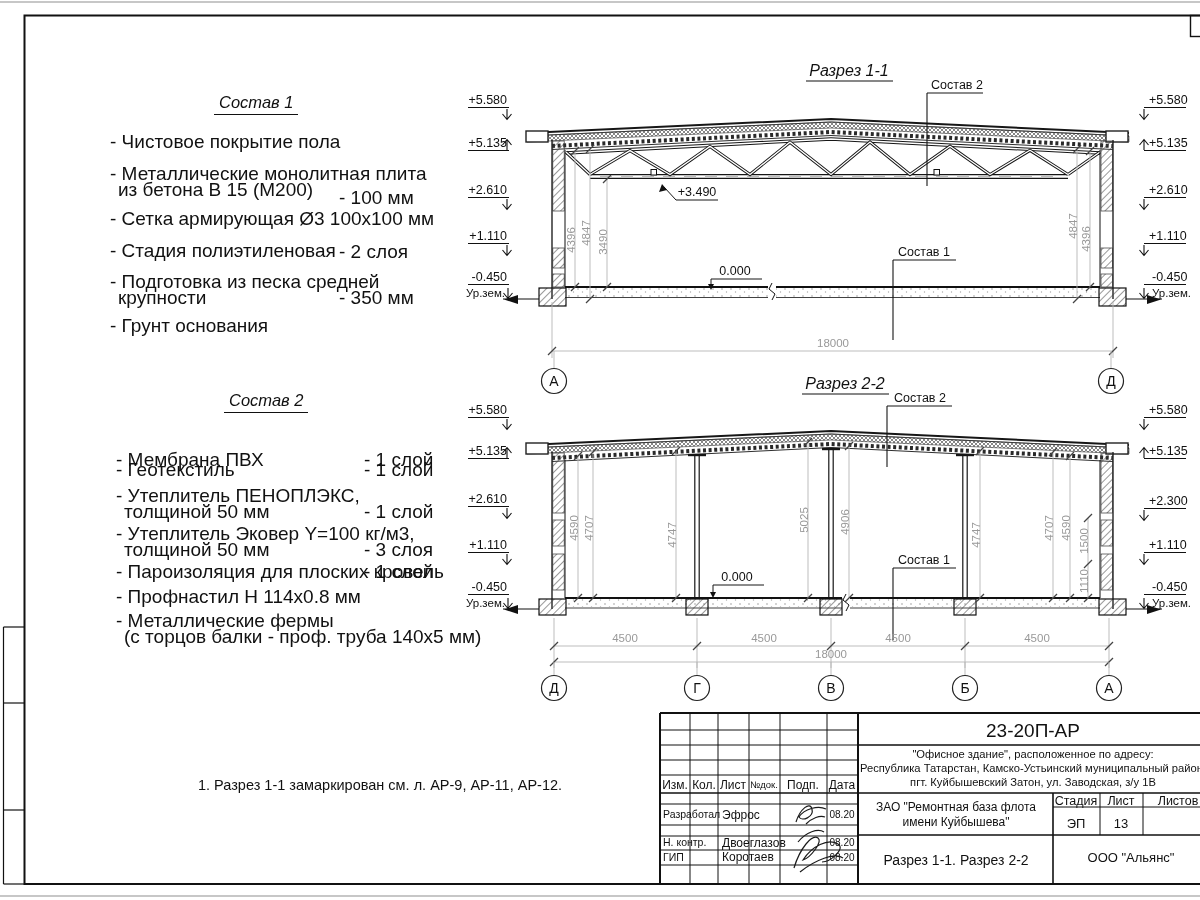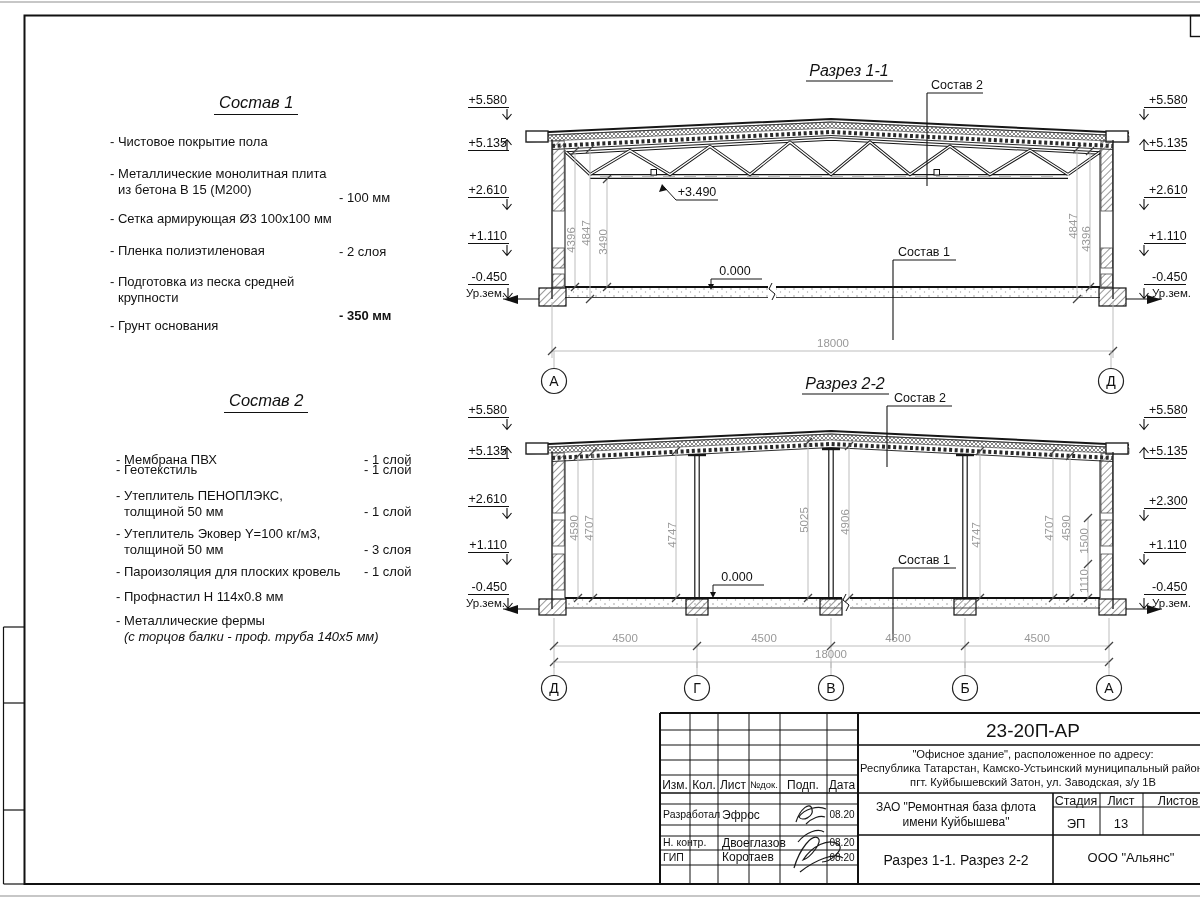--- a/index.html
+++ b/index.html
@@ -3,21 +3,21 @@
 <meta charset="utf-8">
 <style>
   html,body{margin:0;padding:0;}
   body{width:1200px;height:900px;background:#fff;position:relative;overflow:hidden;
        font-family:"Liberation Sans", sans-serif;color:#111;}
   svg{position:absolute;left:0;top:0;}
   svg text{font-family:"Liberation Sans", sans-serif;fill:#111;}
   .comp{position:absolute;width:330px;}
   .comp-title{position:absolute;font-style:italic;font-size:16.5px;border-bottom:1.2px solid #111;
               padding:0 5px 2px 5px;white-space:nowrap;}
-  .ci{position:absolute;left:2px;font-size:13px;line-height:15.8px;white-space:nowrap;}
+  .ci{position:absolute;left:2px;font-size:19px;line-height:15.8px;white-space:nowrap;}
   .ci .val{position:absolute;white-space:nowrap;}
   .c1 .val{left:229px;}
   .c2 .ci{left:8px;}
   .c2 .val{left:248px;}
   .notes{position:absolute;left:198px;top:776px;font-size:14.5px;line-height:18px;white-space:nowrap;}
   .dimtxt{fill:#999;font-size:11.5px;}
   .axis{font-size:14px;}
   .lbl{font-size:12.5px;}
   .elev{font-size:12.5px;}
   .thin{stroke:#b5b5b5;stroke-width:0.9;fill:none;}
@@ -440,30 +440,31 @@
       <path d="M794,868 C800,848 812,834 818,838 C823,842 810,858 803,860 C812,846 828,838 838,844 C846,849 830,862 822,862 M800,872 C815,860 835,852 843,858 M798,842 C806,832 818,828 824,832"></path>
     </g>
   </g>
 </svg>
 
 <div class="comp c1" style="left:108px;top:88px;">
   <div class="comp-title" style="left:106px;top:5px;">Состав 1</div>
   <div class="ci" style="top:46px;"><span>- Чистовое покрытие пола</span></div>
   <div class="ci" style="top:78px;"><span>- Металлические  монолитная плита</span><br><span style="padding-left:8px;">из бетона В 15 (М200)</span><span class="val" style="top:24px;text-align:right;">- 100 мм</span></div>
   <div class="ci" style="top:123px;"><span>- Сетка армирующая Ø3 100х100 мм</span></div>
-  <div class="ci" style="top:155px;"><span>- Пленка полиэтиленовая</span><span class="val" style="top:1px;">-  2 слоя</span></div>
-  <div class="ci" style="top:186px;"><span>- Подготовка из песка средней</span><br><span style="padding-left:8px;">крупности</span><span class="val" style="top:34px;font-weight:bold;">- 350 мм</span></div>
+  <div class="ci" style="top:155px;"><span>- Стадия полиэтиленовая</span><span class="val" style="top:1px;">-  2 слоя</span></div>
+  <div class="ci" style="top:186px;"><span>- Подготовка из песка средней</span><br><span style="padding-left:8px;">крупности</span><span class="val" style="top:16px;">- 350 мм</span></div>
   <div class="ci" style="top:230px;"><span>- Грунт основания</span></div>
 </div>
 
 <div class="comp c2" style="left:108px;top:390px;">
   <div class="comp-title" style="left:116px;top:1px;">Состав 2</div>
   <div class="ci" style="top:45px;margin-top:17px;"><span>- Мембрана ПВХ</span><span class="val" style="top:0;">- 1 слой</span></div>
   <div class="ci" style="top:72px;"><span>- Геотекстиль</span><span class="val" style="top:0;">- 1 слой</span></div>
   <div class="ci" style="top:98px;"><span>- Утеплитель ПЕНОПЛЭКС,</span><br><span style="padding-left:8px;">толщиной 50 мм</span><span class="val" style="top:16px;">- 1 слой</span></div>
   <div class="ci" style="top:136px;"><span>- Утеплитель Эковер Y=100 кг/м3,</span><br><span style="padding-left:8px;">толщиной 50 мм</span><span class="val" style="top:16px;">- 3 слоя</span></div>
   <div class="ci" style="top:174px;"><span>- Пароизоляция для плоских кровель</span><span class="val" style="top:0;">- 1 слой</span></div>
   <div class="ci" style="top:199px;"><span>- Профнастил Н 114х0.8 мм</span></div>
-  <div class="ci" style="top:223px;"><span>- Металлические фермы</span><br><span style="padding-left:8px;font-style:italic;">(с торцов балки - проф. труба 140х5 мм)</span></div>
+  <div class="ci" style="top:223px;"><span>- Металлические фермы</span><br><span style="padding-left:8px;">(с торцов балки - проф. труба 140х5 мм)</span></div>
 </div>
 
 <div class="notes">
+  <div>1. Разрез 1-1 замаркирован см. л. АР-9, АР-11, АР-12.</div>
 </div>
 
 </body></html>

